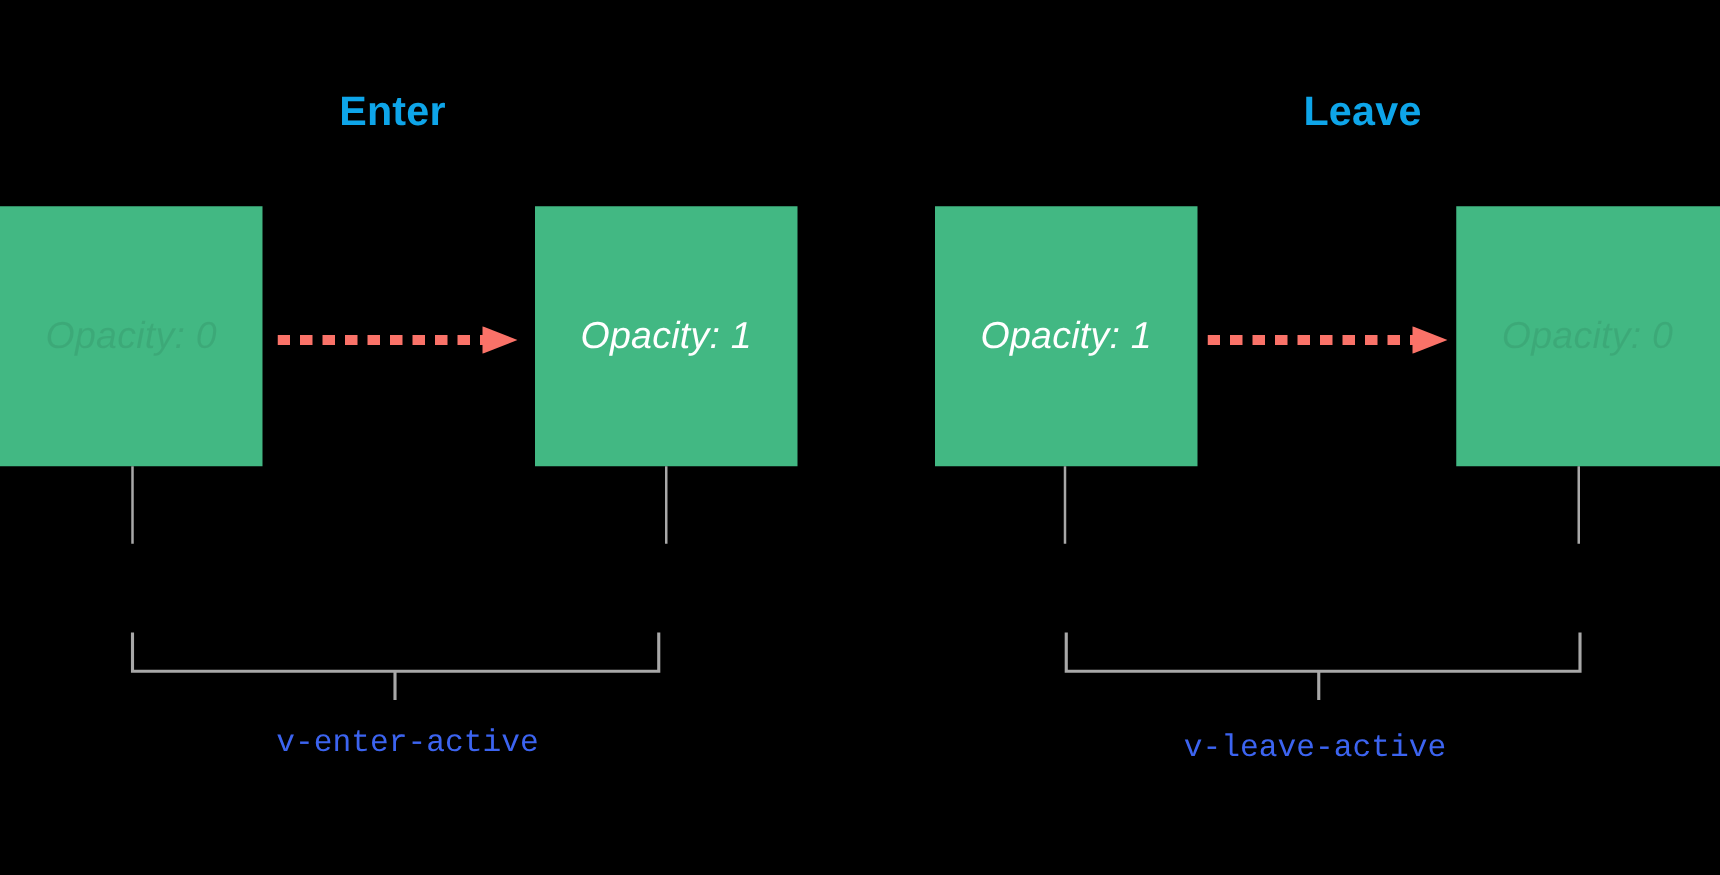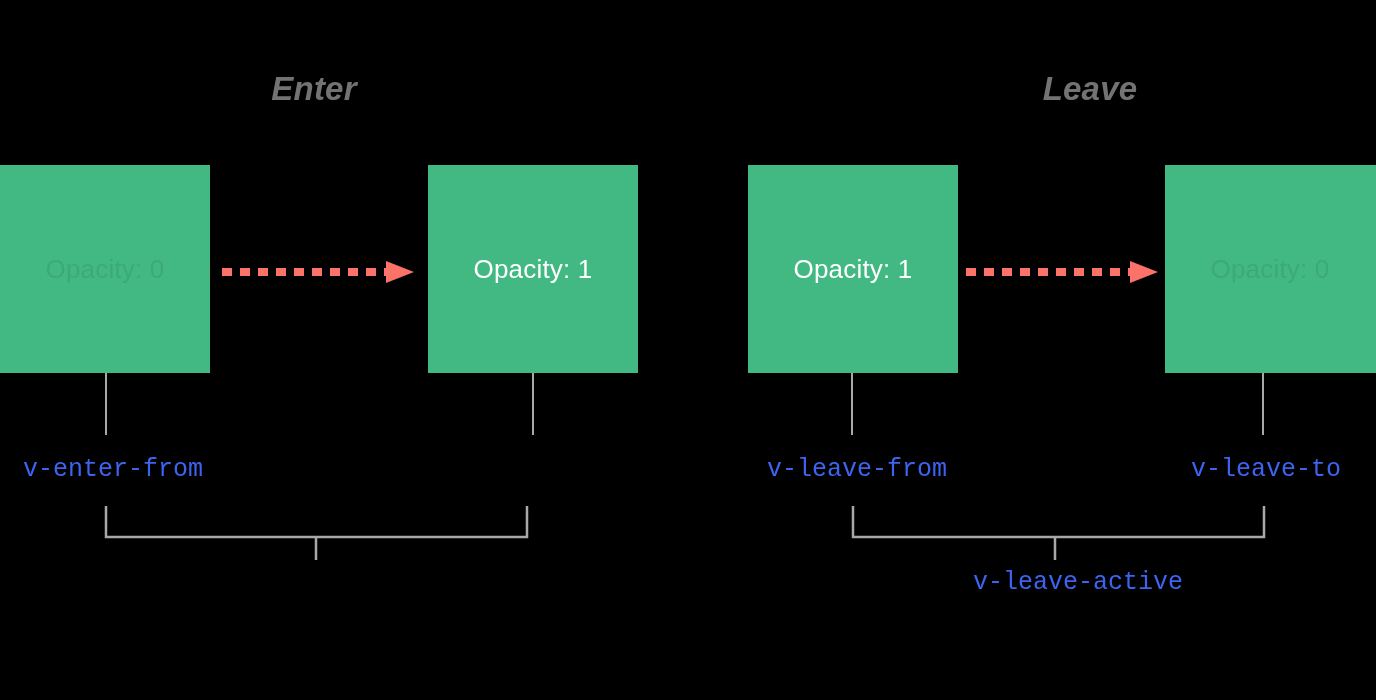--- a/index.html
+++ b/index.html
@@ -17,42 +17,42 @@
     font-family: "Liberation Sans", sans-serif;
   }
 
   
   .phase-title {
     position: absolute;
     font-family: "Liberation Sans", sans-serif;
     font-weight: bold;
     font-size: 33px;
     letter-spacing: 0.2px;
-    color: #737373;
+    color: #0ea5e9;
     white-space: nowrap;
     transform: translateX(-50%);
     text-align: center;
-    font-style: italic;
   }
 
   
   .state-box {
     position: absolute;
     background: #42b883;
     display: flex;
     align-items: center;
     justify-content: center;
   }
   .state-box-label {
     font-family: "Liberation Sans", sans-serif;
-    font-size: 26px;
+    font-size: 30px;
     font-weight: normal;
     color: #ffffff;
     white-space: nowrap;
     letter-spacing: 0.2px;
+    font-style: italic;
   }
   .state-box.faded .state-box-label {
     color: #000000;
     opacity: 0.075;
   }
 
   
   .arrow {
     position: absolute;
     height: 22px;
@@ -101,49 +101,47 @@
     <polygon points="164,0 192,11 164,22" fill="#fa7268"></polygon>
   </svg>
 
   <div class="state-box" style="left:428px; top:165px; width:210px; height:208px;">
     <span class="state-box-label">Opacity: 1</span>
   </div>
 
   <div class="drop-line" style="left:105px; top:373px; height:62px;"></div>
   <div class="drop-line" style="left:532px; top:373px; height:62px;"></div>
 
-  <div class="class-label center" style="left:113px; top:455px;">v-enter-from</div>
 
   <svg class="bracket" style="left:100px; top:500px;" width="442" height="70" viewBox="0 0 442 70">
     <path d="M6,6 L6,37 L427,37 L427,6" stroke="#a8a8a8" stroke-width="2.5" fill="none"></path>
     <line x1="216" y1="37" x2="216" y2="60" stroke="#a8a8a8" stroke-width="2.5"></line>
   </svg>
 
+  <div class="class-label center" style="left:326px; top:580px;">v-enter-active</div>
 
   <div class="phase-title" style="left:1090px; top:70px;">Leave</div>
 
   <div class="state-box" style="left:748px; top:165px; width:210px; height:208px;">
     <span class="state-box-label">Opacity: 1</span>
   </div>
 
   <svg class="arrow" style="left:966px; top:261px;" width="192" height="22" viewBox="0 0 192 22">
     <line x1="0" y1="11" x2="172" y2="11" stroke="#fa7268" stroke-width="8" stroke-dasharray="10 8" stroke-linecap="butt"></line>
     <polygon points="164,0 192,11 164,22" fill="#fa7268"></polygon>
   </svg>
 
   <div class="state-box faded" style="left:1165px; top:165px; width:245px; height:208px;">
     <span class="state-box-label" style="padding-right:35px;">Opacity: 0</span>
   </div>
 
   <div class="drop-line" style="left:851px; top:373px; height:62px;"></div>
   <div class="drop-line" style="left:1262px; top:373px; height:62px;"></div>
 
-  <div class="class-label center" style="left:857px; top:455px;">v-leave-from</div>
-  <div class="class-label center" style="left:1266px; top:455px;">v-leave-to</div>
 
   <svg class="bracket" style="left:847px; top:500px;" width="426" height="70" viewBox="0 0 426 70">
     <path d="M6,6 L6,37 L417,37 L417,6" stroke="#a8a8a8" stroke-width="2.5" fill="none"></path>
     <line x1="208" y1="37" x2="208" y2="60" stroke="#a8a8a8" stroke-width="2.5"></line>
   </svg>
 
-  <div class="class-label center" style="left:1052px; top:568px;margin-left:26px;">v-leave-active</div>
+  <div class="class-label center" style="left:1052px; top:584px;">v-leave-active</div>
 
 </div>
 
 </body></html>

